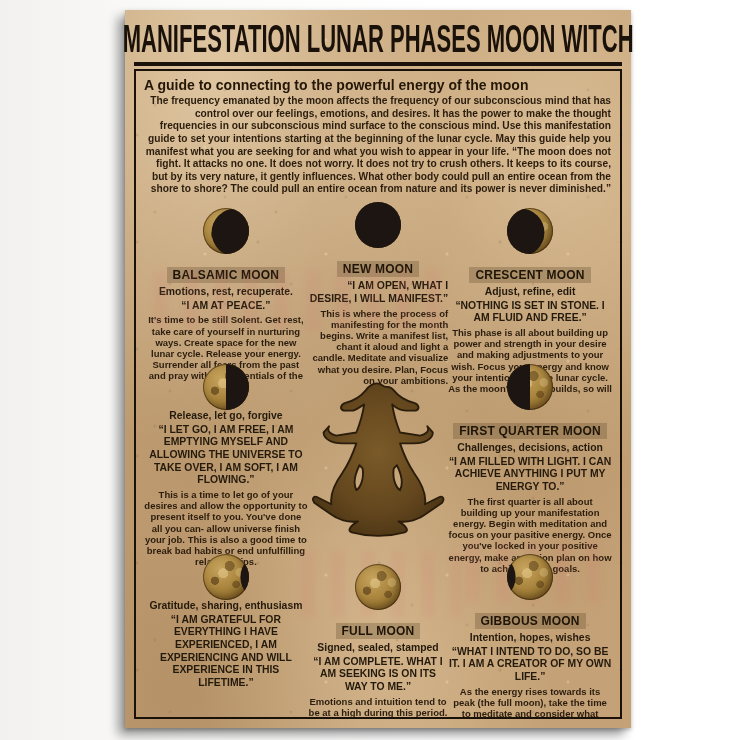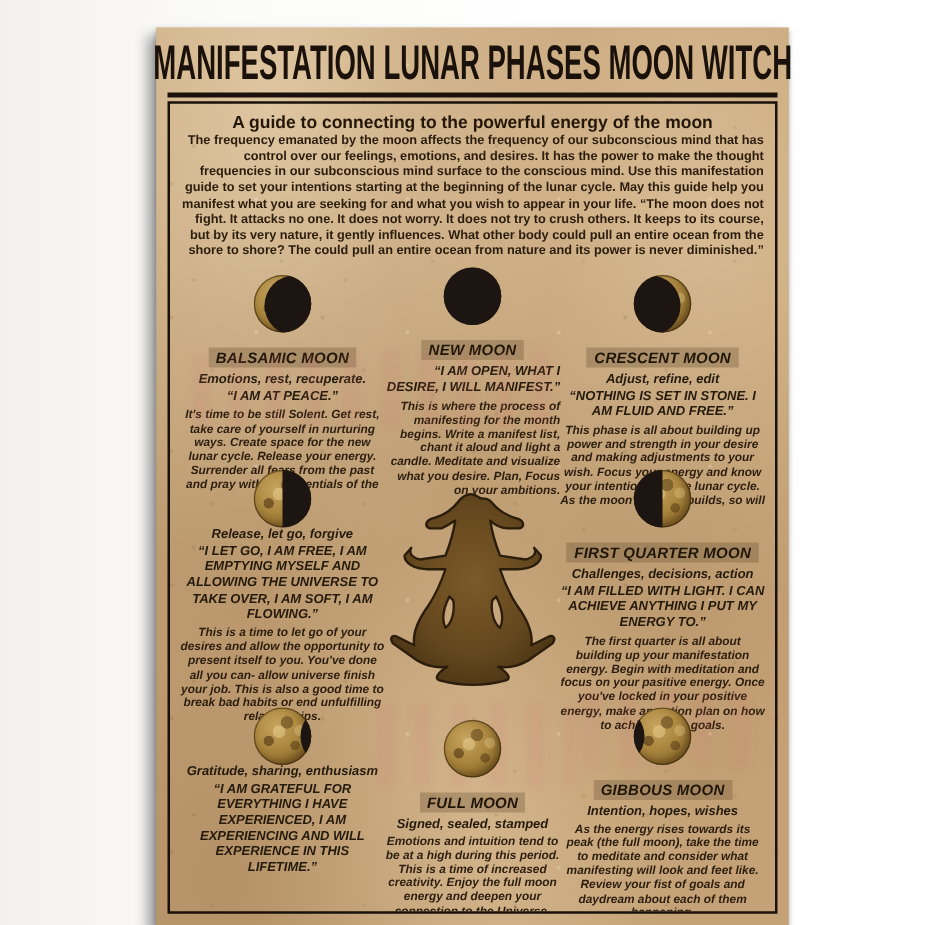--- a/index.html
+++ b/index.html
@@ -3,21 +3,21 @@
 <meta charset="utf-8">
 <style>
   html,body{margin:0;padding:0;}
   body{
     width:740px;height:740px;position:relative;overflow:hidden;
     background:linear-gradient(90deg,#f2f1ef 0%,#fbfbfa 25%,#ffffff 60%);
     font-family:"Liberation Sans","DejaVu Sans",sans-serif;
     -webkit-font-smoothing:antialiased;
   }
   .poster{
-    position:absolute;left:125px;top:22px;width:506px;height:718px;
+    position:absolute;left:125px;top:10px;width:506px;height:718px;
     background:
       radial-gradient(ellipse at 18% 8%, rgba(255,243,214,.45), transparent 42%),
       radial-gradient(ellipse at 85% 20%, rgba(255,238,205,.35), transparent 40%),
       radial-gradient(ellipse at 70% 55%, rgba(122,84,40,.16), transparent 46%),
       radial-gradient(ellipse at 25% 45%, rgba(118,82,40,.14), transparent 40%),
       radial-gradient(ellipse at 50% 85%, rgba(255,236,200,.28), transparent 50%),
       radial-gradient(ellipse at 10% 95%, rgba(110,74,34,.18), transparent 38%),
       #c4a176;
     box-shadow:-7px 7px 10px rgba(0,0,0,.38), 0 2px 4px rgba(0,0,0,.25);
     padding:6px 9px 9px 9px;box-sizing:border-box;
@@ -38,39 +38,39 @@
   }
   .masthead h1{
     margin:0;font-size:29px;font-weight:bold;color:#1a120a;white-space:nowrap;
     transform:scale(.76,1.34);letter-spacing:0px;
   }
   .frame{
     border:2px solid #1a120a;height:650px;box-sizing:border-box;position:relative;
     display:flex;flex-direction:column;padding:5px 8px 8px 8px;overflow:hidden;
   }
   .subtitle{
-    text-align:center;font-weight:bold;font-size:14px;color:#241708;margin:1px 0 2px;
+    font-weight:bold;font-size:14px;color:#241708;margin:1px 0 2px;
   }
   .intro{
     text-align:right;font-weight:bold;font-size:10.2px;line-height:1.24;
     color:#2b1d0d;margin:0 1px 2px;
   }
   
   .wm{position:absolute;pointer-events:none;filter:blur(3px);opacity:.55;
       background:repeating-linear-gradient(90deg, rgba(213,116,116,.22) 0 14px, rgba(213,116,116,0) 14px 30px);}
   .wm1{left:18px;top:200px;width:150px;height:58px;}
   .wm2{left:170px;top:198px;width:150px;height:62px;}
   .wm3{left:165px;top:480px;width:160px;height:66px;}
   .wm4{left:330px;top:470px;width:140px;height:62px;}
 
   .grid{display:grid;grid-template-columns:35% 30% 35%;}
   .r1{grid-template-rows:166px;}
   .r2{grid-template-rows:190px;}
   .r3{grid-template-rows:auto;}
-  .card{display:flex;flex-direction:column;align-items:center;text-align:center;color:#241a0c;font-style:italic;}
+  .card{display:flex;flex-direction:column;align-items:center;text-align:center;color:#241a0c;}
   .pad-top{padding-top:10px;}
   .pad-top-sm{padding-top:4px;text-align:right;}
   .ph-name-wrap{margin:11px 0 3px;}
   .ph-name{
     display:inline-block;background:rgba(94,72,42,.30);color:#1f1507;
     font-weight:bold;font-size:12px;letter-spacing:.2px;padding:1px 6px;
   }
   .ph-key{font-weight:bold;font-size:10.4px;line-height:1.2;margin-bottom:1px;}
   .ph-aff{font-weight:bold;font-size:10.4px;line-height:1.22;margin-bottom:2px;}
   .ph-desc{font-weight:bold;font-size:9.5px;line-height:1.18;color:#2b1d0d;}
@@ -173,24 +173,26 @@
       <div class="card">
         <span class="moon moon-lg" data-phase="gibbous-left"></span>
         <div class="ph-key">Gratitude, sharing, enthusiasm</div>
         <div class="ph-aff">“I AM GRATEFUL FOR EVERYTHING I HAVE EXPERIENCED, I AM EXPERIENCING AND WILL EXPERIENCE IN THIS LIFETIME.”</div>
 
       </div>
       <div class="card pad-top">
         <span class="moon moon-lg" data-phase="full"></span>
         <div class="ph-name-wrap"><span class="ph-name">FULL MOON</span></div>
         <div class="ph-key">Signed, sealed, stamped</div>
+        <div class="ph-aff">“I AM COMPLETE. WHAT I AM SEEKING IS ON ITS WAY TO ME.”</div>
         <div class="ph-desc">Emotions and intuition tend to be at a high during this period. This is a time of increased creativity. Enjoy the full moon energy and deepen your connection to the Universe.</div>
       </div>
       <div class="card">
         <span class="moon moon-lg" data-phase="gibbous-right"></span>
         <div class="ph-name-wrap"><span class="ph-name">GIBBOUS MOON</span></div>
         <div class="ph-key">Intention, hopes, wishes</div>
+        <div class="ph-aff">“WHAT I INTEND TO DO, SO BE IT. I AM A CREATOR OF MY OWN LIFE.”</div>
         <div class="ph-desc">As the energy rises towards its peak (the full moon), take the time to meditate and consider what manifesting will look and feet like. Review your fist of goals and daydream about each of them happening.</div>
       </div>
     </div>
 
   </div>
 </div>
 
 </body></html>

